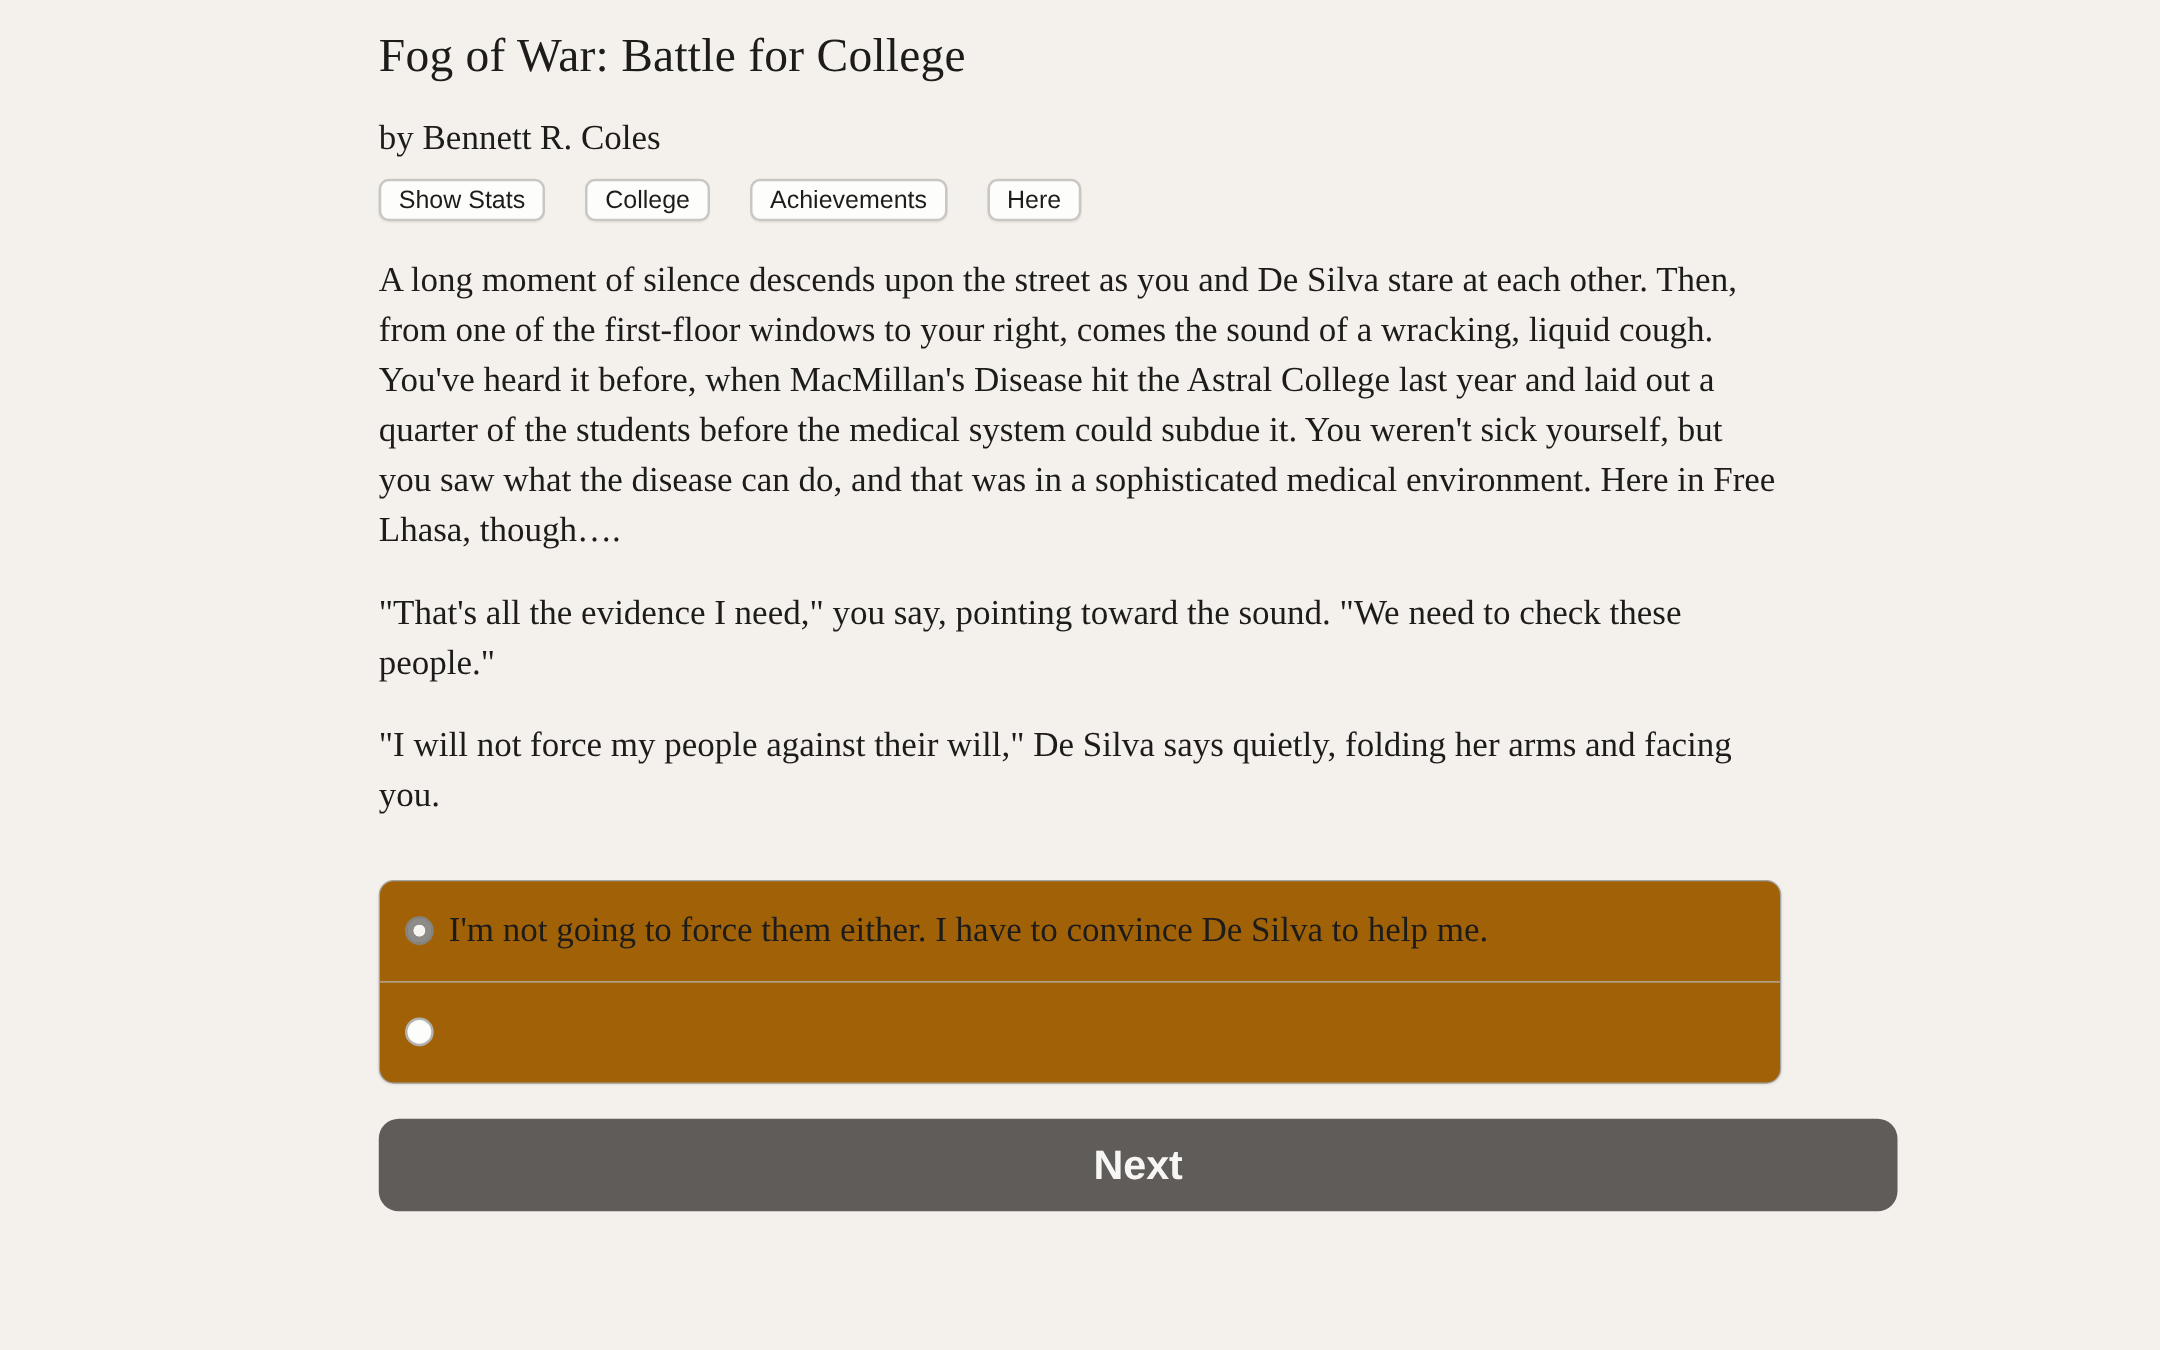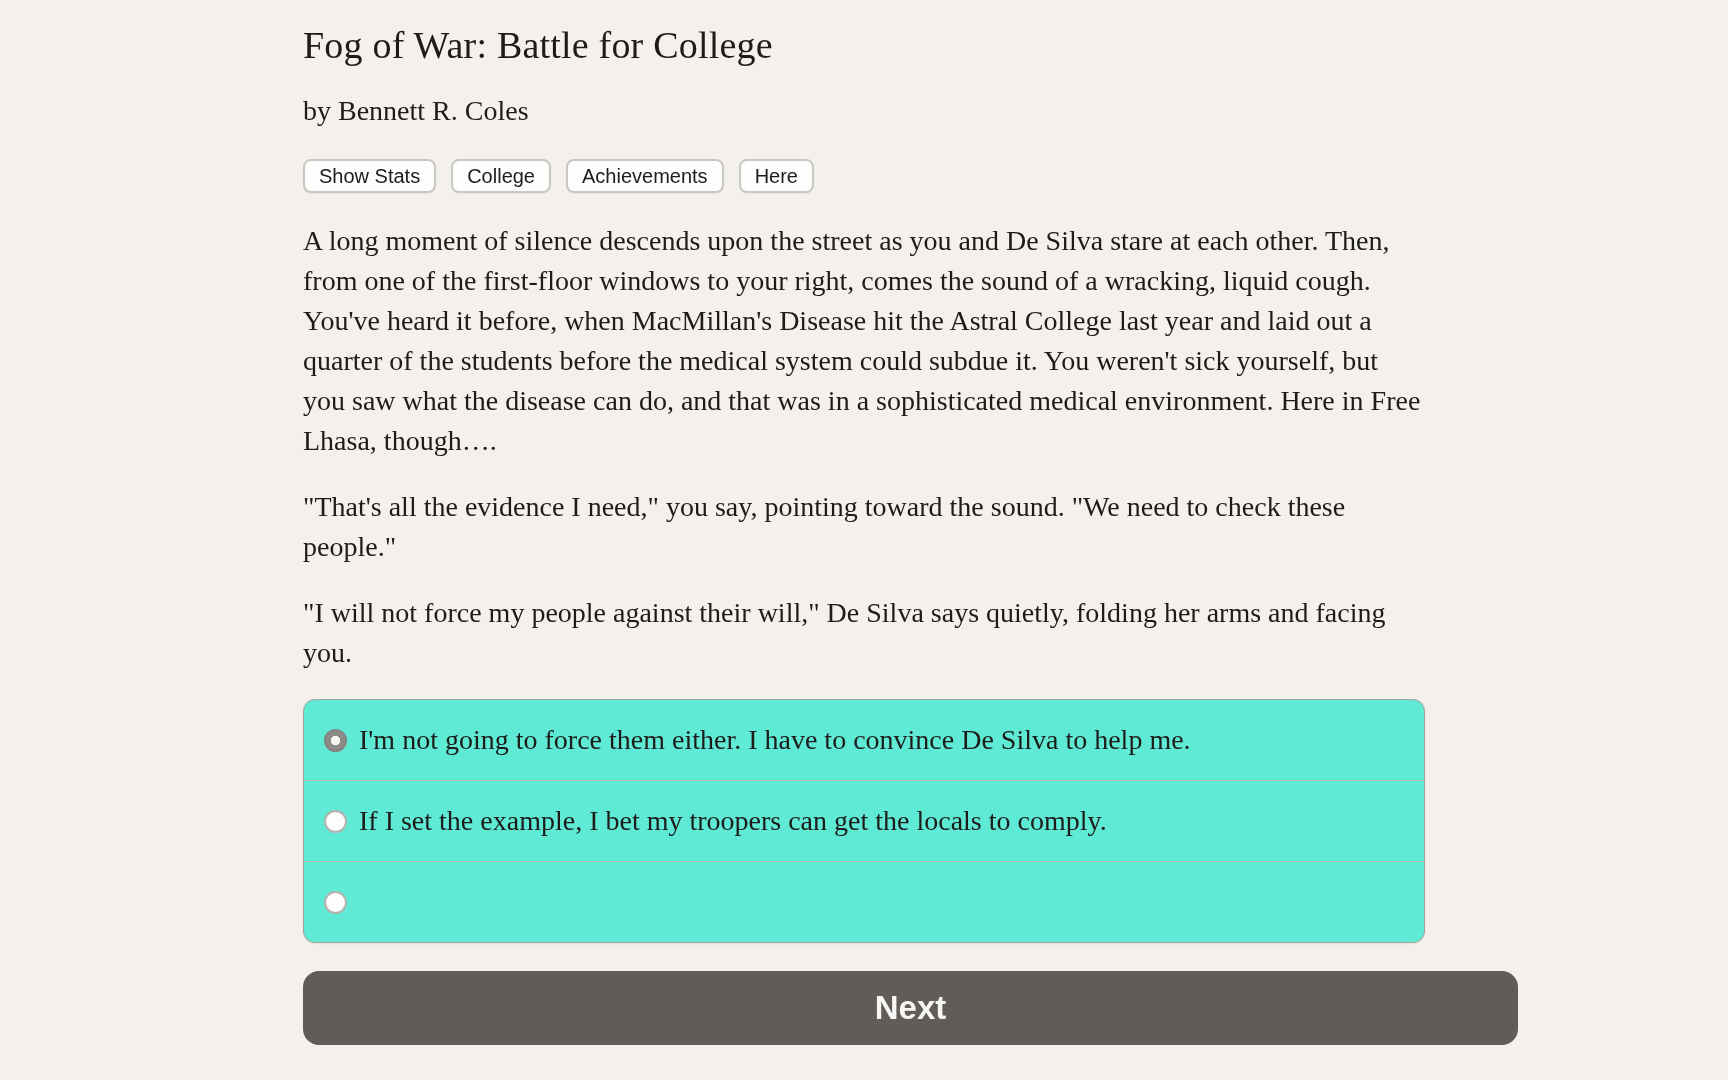--- a/index.html
+++ b/index.html
@@ -21,23 +21,23 @@
     margin-top: 22px;
     letter-spacing: 0.2px;
   }
   .byline {
     font-size: 28px;
     line-height: 38px;
     font-weight: 400;
     margin-top: 24px;
   }
   .toolbar {
-    margin-top: 29px;
+    margin-top: 13px;
     display: flex;
-    gap: 15px;
+    gap: 32px;
   }
   .toolbar button {
     font-family: "Liberation Sans", sans-serif;
     font-size: 20px;
     line-height: 24px;
     font-weight: 500;
     color: #1d1c1a;
     background: #fdfdfc;
     border: 2px solid #c9c7c4;
     border-radius: 8px;
@@ -46,24 +46,24 @@
     box-shadow: 0 1px 1px rgba(0,0,0,0.05);
   }
   .story { margin-top: 28px; }
   .story p {
     font-size: 28px;
     line-height: 40px;
     margin-bottom: 26px;
     font-family: Liberation Serif, serif;
   }
   .choices {
-    margin-top: 26px;
+    margin-top: 47px;
     border: 1px solid #a3a3a1;
     border-radius: 12px;
-    background: #5eead4;
+    background: #a16207;
     overflow: hidden;
     box-shadow: 0 1px 2px rgba(0,0,0,0.08);
   }
   .choice-row {
     display: block;
     font-size: 28px;
     line-height: 40px;
     padding: 20px;
     cursor: pointer;
   }
@@ -120,22 +120,19 @@
     <p>A long moment of silence descends upon the street as you and De Silva stare at each other. Then, from one of the first-floor windows to your right, comes the sound of a wracking, liquid cough. You've heard it before, when MacMillan's Disease hit the Astral College last year and laid out a quarter of the students before the medical system could subdue it. You weren't sick yourself, but you saw what the disease can do, and that was in a sophisticated medical environment. Here in Free Lhasa, though….</p>
     <p>"That's all the evidence I need," you say, pointing toward the sound. "We need to check these people."</p>
     <p>"I will not force my people against their will," De Silva says quietly, folding her arms and facing you.</p>
   </div>
 
   <div class="choices">
     <label class="choice-row">
       <span class="radio selected"></span><span>I'm not going to force them either. I have to convince De Silva to help me.</span>
     </label>
     <label class="choice-row">
-      <span class="radio"></span><span>If I set the example, I bet my troopers can get the locals to comply.</span>
-    </label>
-    <label class="choice-row">
       <span class="radio"></span>
     </label>
   </div>
 
   <button class="next-btn">Next</button>
 
 </div>
 
 </body></html>

